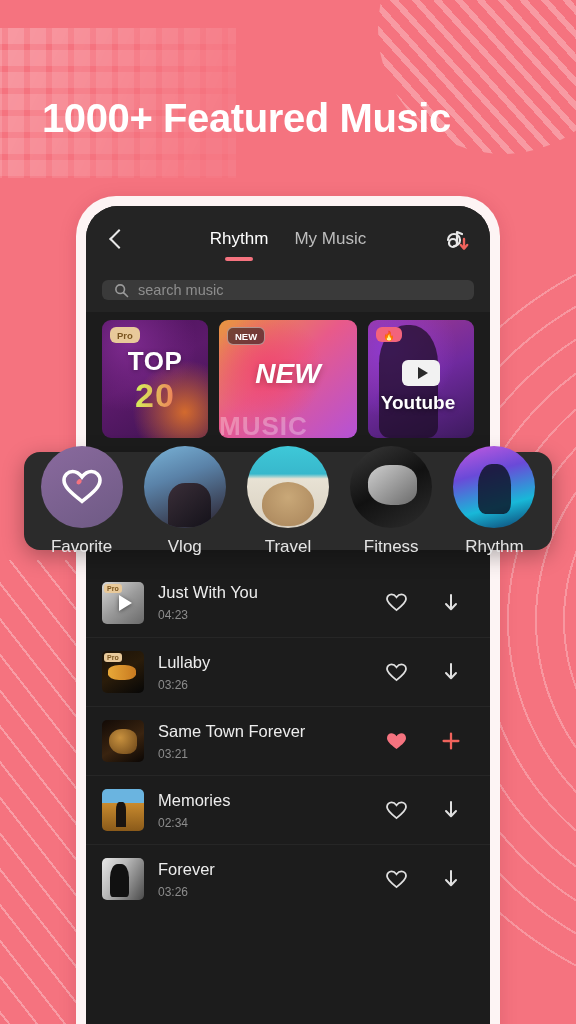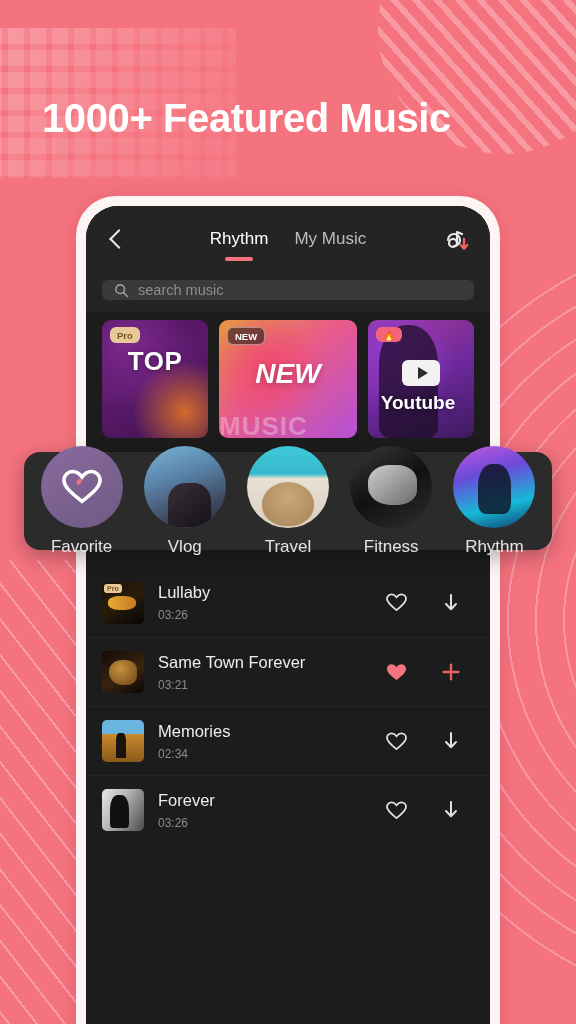--- a/index.html
+++ b/index.html
@@ -286,37 +286,61 @@
       </span>
       <span class="ph">search music</span>
     </div>
   </div>
 
   <div class="banners">
 
     <div class="bcard b1">
       <div class="badge badge-pro">Pro</div>
       <div class="b-top">TOP</div>
+      <div class="b-20">20</div>
     </div>
 
     <div class="bcard b2">
       <div class="badge badge-new">NEW</div>
       <div class="b-new">NEW</div>
       <div class="b-music">MUSIC</div>
     </div>
 
     <div class="bcard b3">
       <div class="badge badge-hot">🔥</div>
       <div class="yt-btn"></div>
       <div class="b-yt">Youtube</div>
     </div>
   </div>
 
   <div class="songlist" style="margin-top:120px">
 
+    <div class="songrow">
+      <div class="thumb t1">
+        <div class="mini-pro">Pro</div>
+        <div class="play-ov"></div>
+      </div>
+      <div class="sinfo">
+        <div class="stitle">Just With You</div>
+        <div class="sdur">04:23</div>
+      </div>
+      <div class="sactions">
+        <div class="act">
+          <svg width="21" height="19" viewBox="0 0 22 20">
+                <path d="M11 18 C4 12.5 1 9.6 1 6.3 C1 3.4 3.2 1.4 5.8 1.4 C7.6 1.4 9.4 2.3 11 4.4 C12.6 2.3 14.4 1.4 16.2 1.4 C18.8 1.4 21 3.4 21 6.3 C21 9.6 18 12.5 11 18 Z" fill="none" stroke="#e0e0e0" stroke-width="1.9"></path>
+              </svg>
+        </div>
+        <div class="act">
+          <svg width="18" height="20" viewBox="0 0 18 20">
+                <path d="M9 2 v13" stroke="#e0e0e0" stroke-width="2" stroke-linecap="round"></path>
+                <path d="M4 11 L9 16.2 L14 11" fill="none" stroke="#e0e0e0" stroke-width="2" stroke-linecap="round" stroke-linejoin="round"></path>
+              </svg>
+        </div>
+      </div>
+    </div>
 
     <div class="songrow">
       <div class="thumb t2">
         <div class="mini-pro">Pro</div>
       </div>
       <div class="sinfo">
         <div class="stitle">Lullaby</div>
         <div class="sdur">03:26</div>
       </div>
       <div class="sactions">

